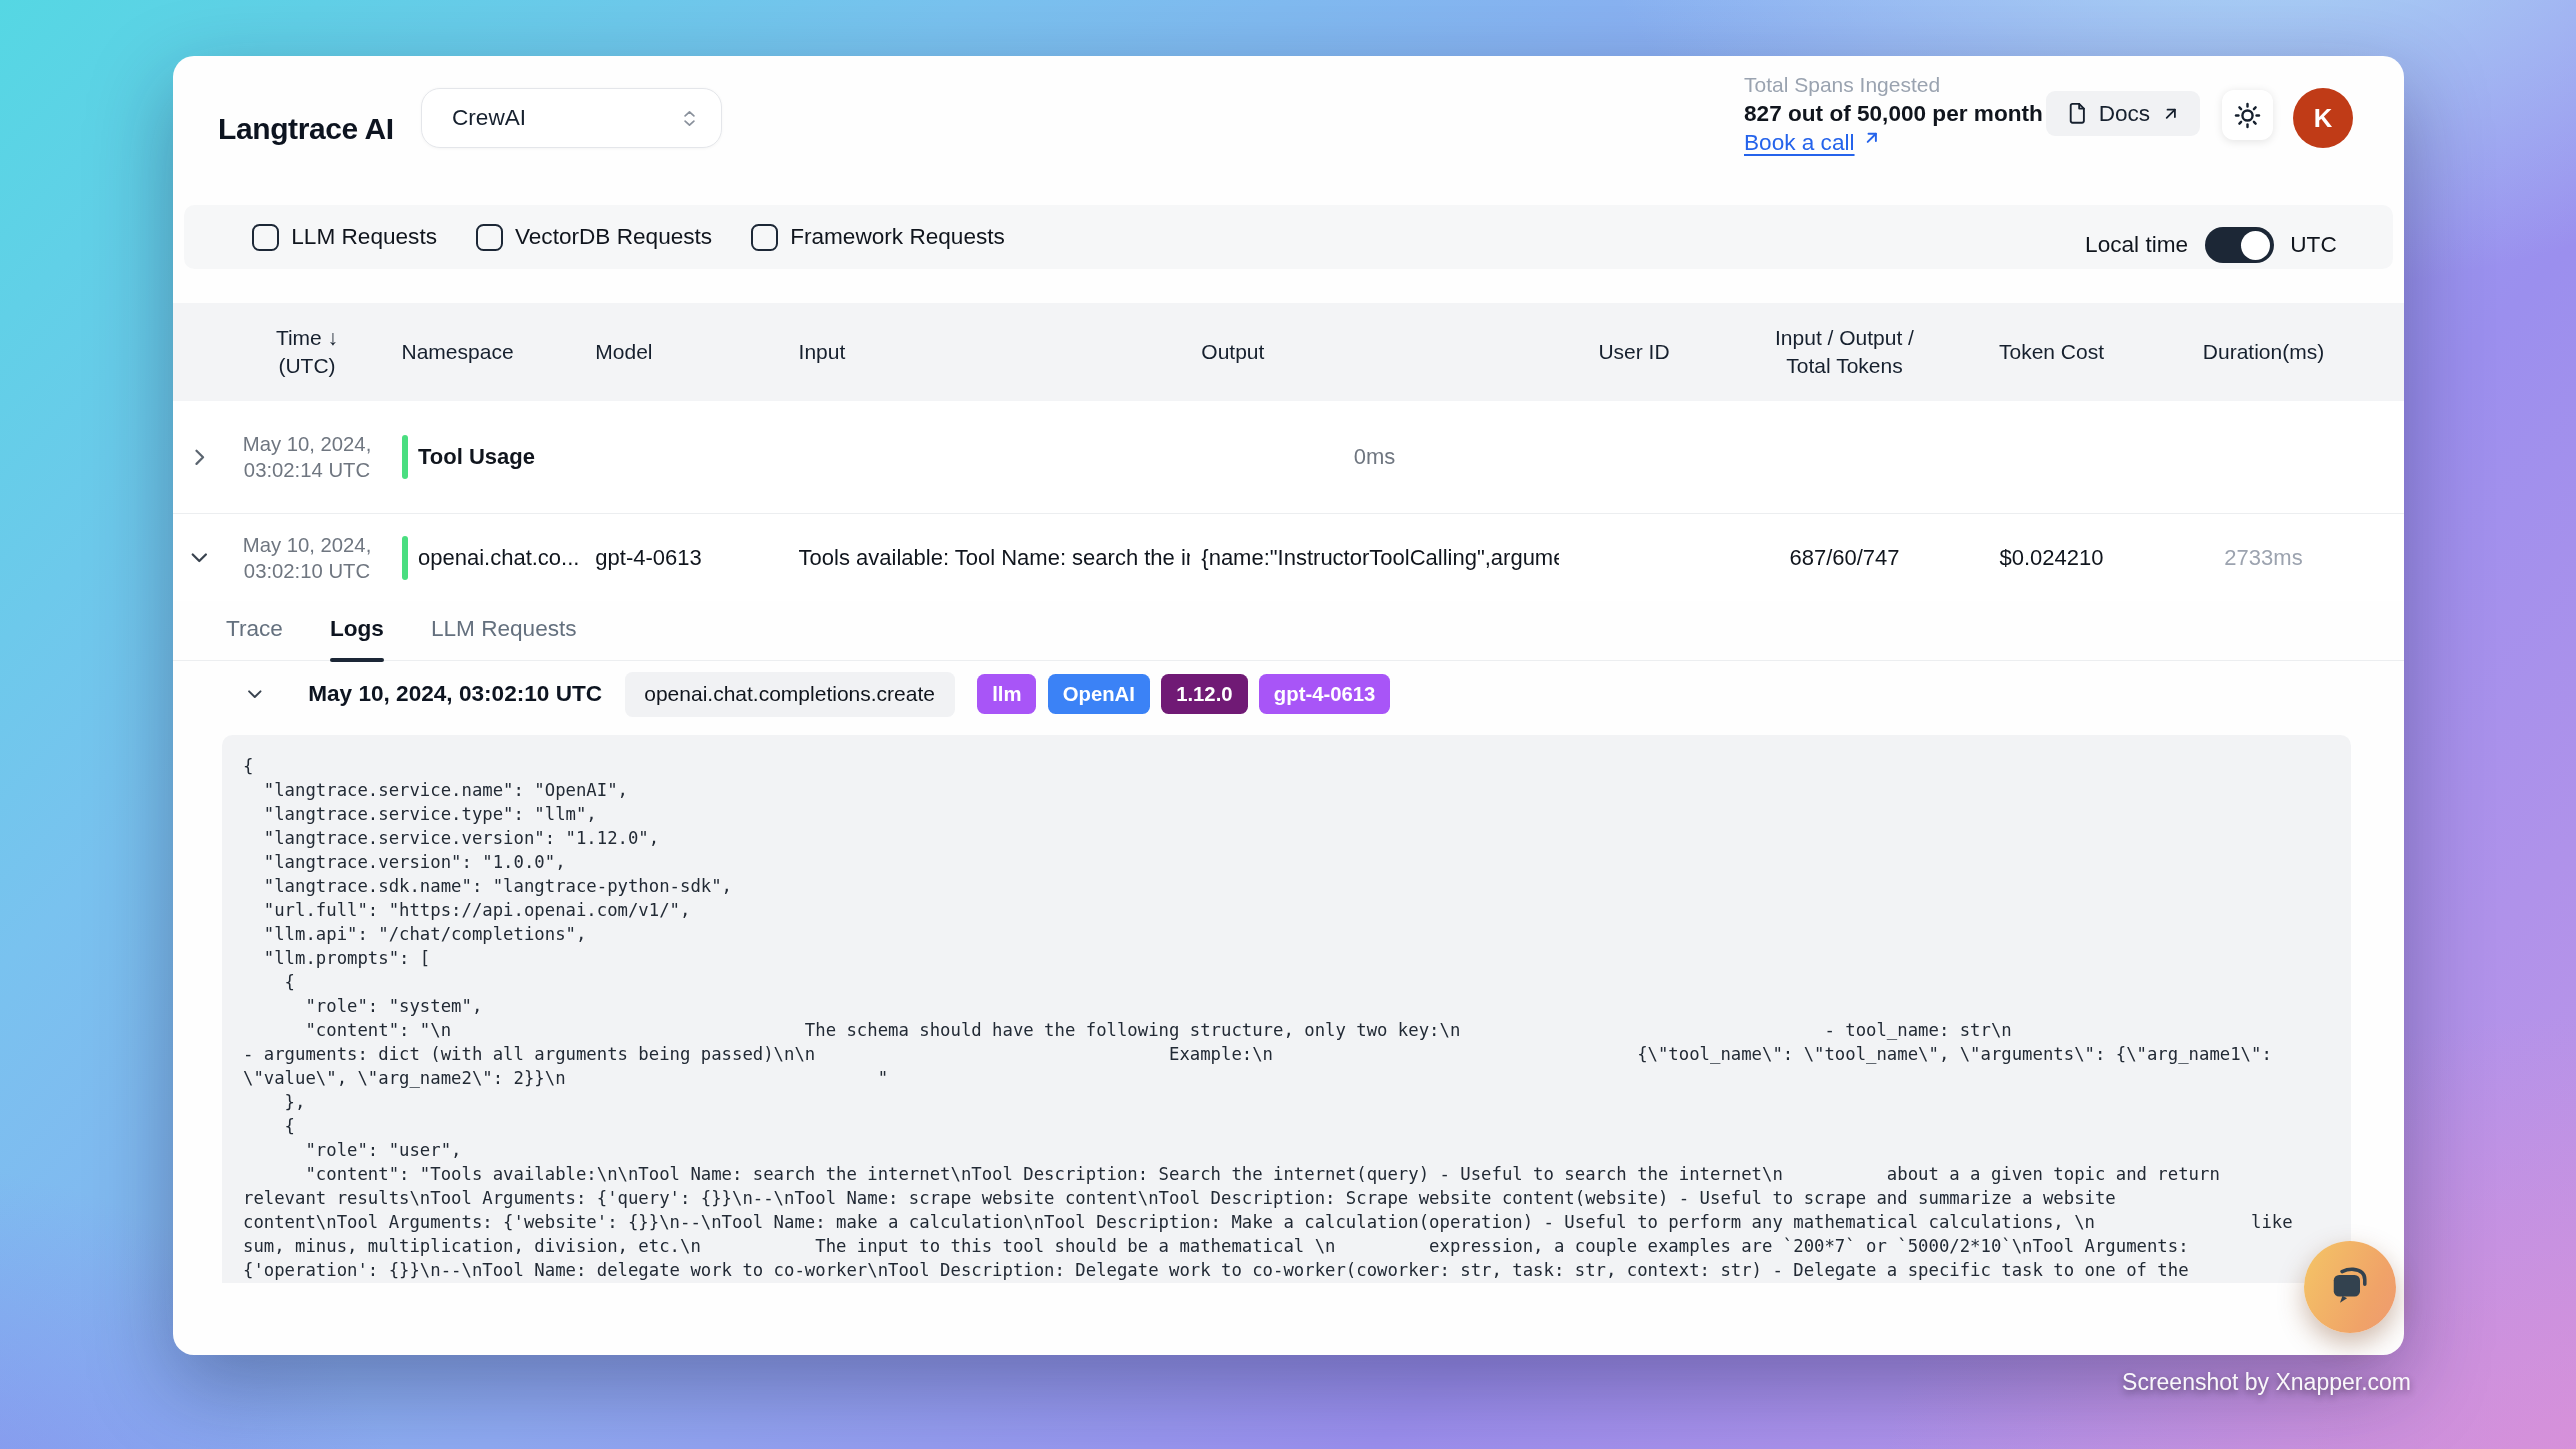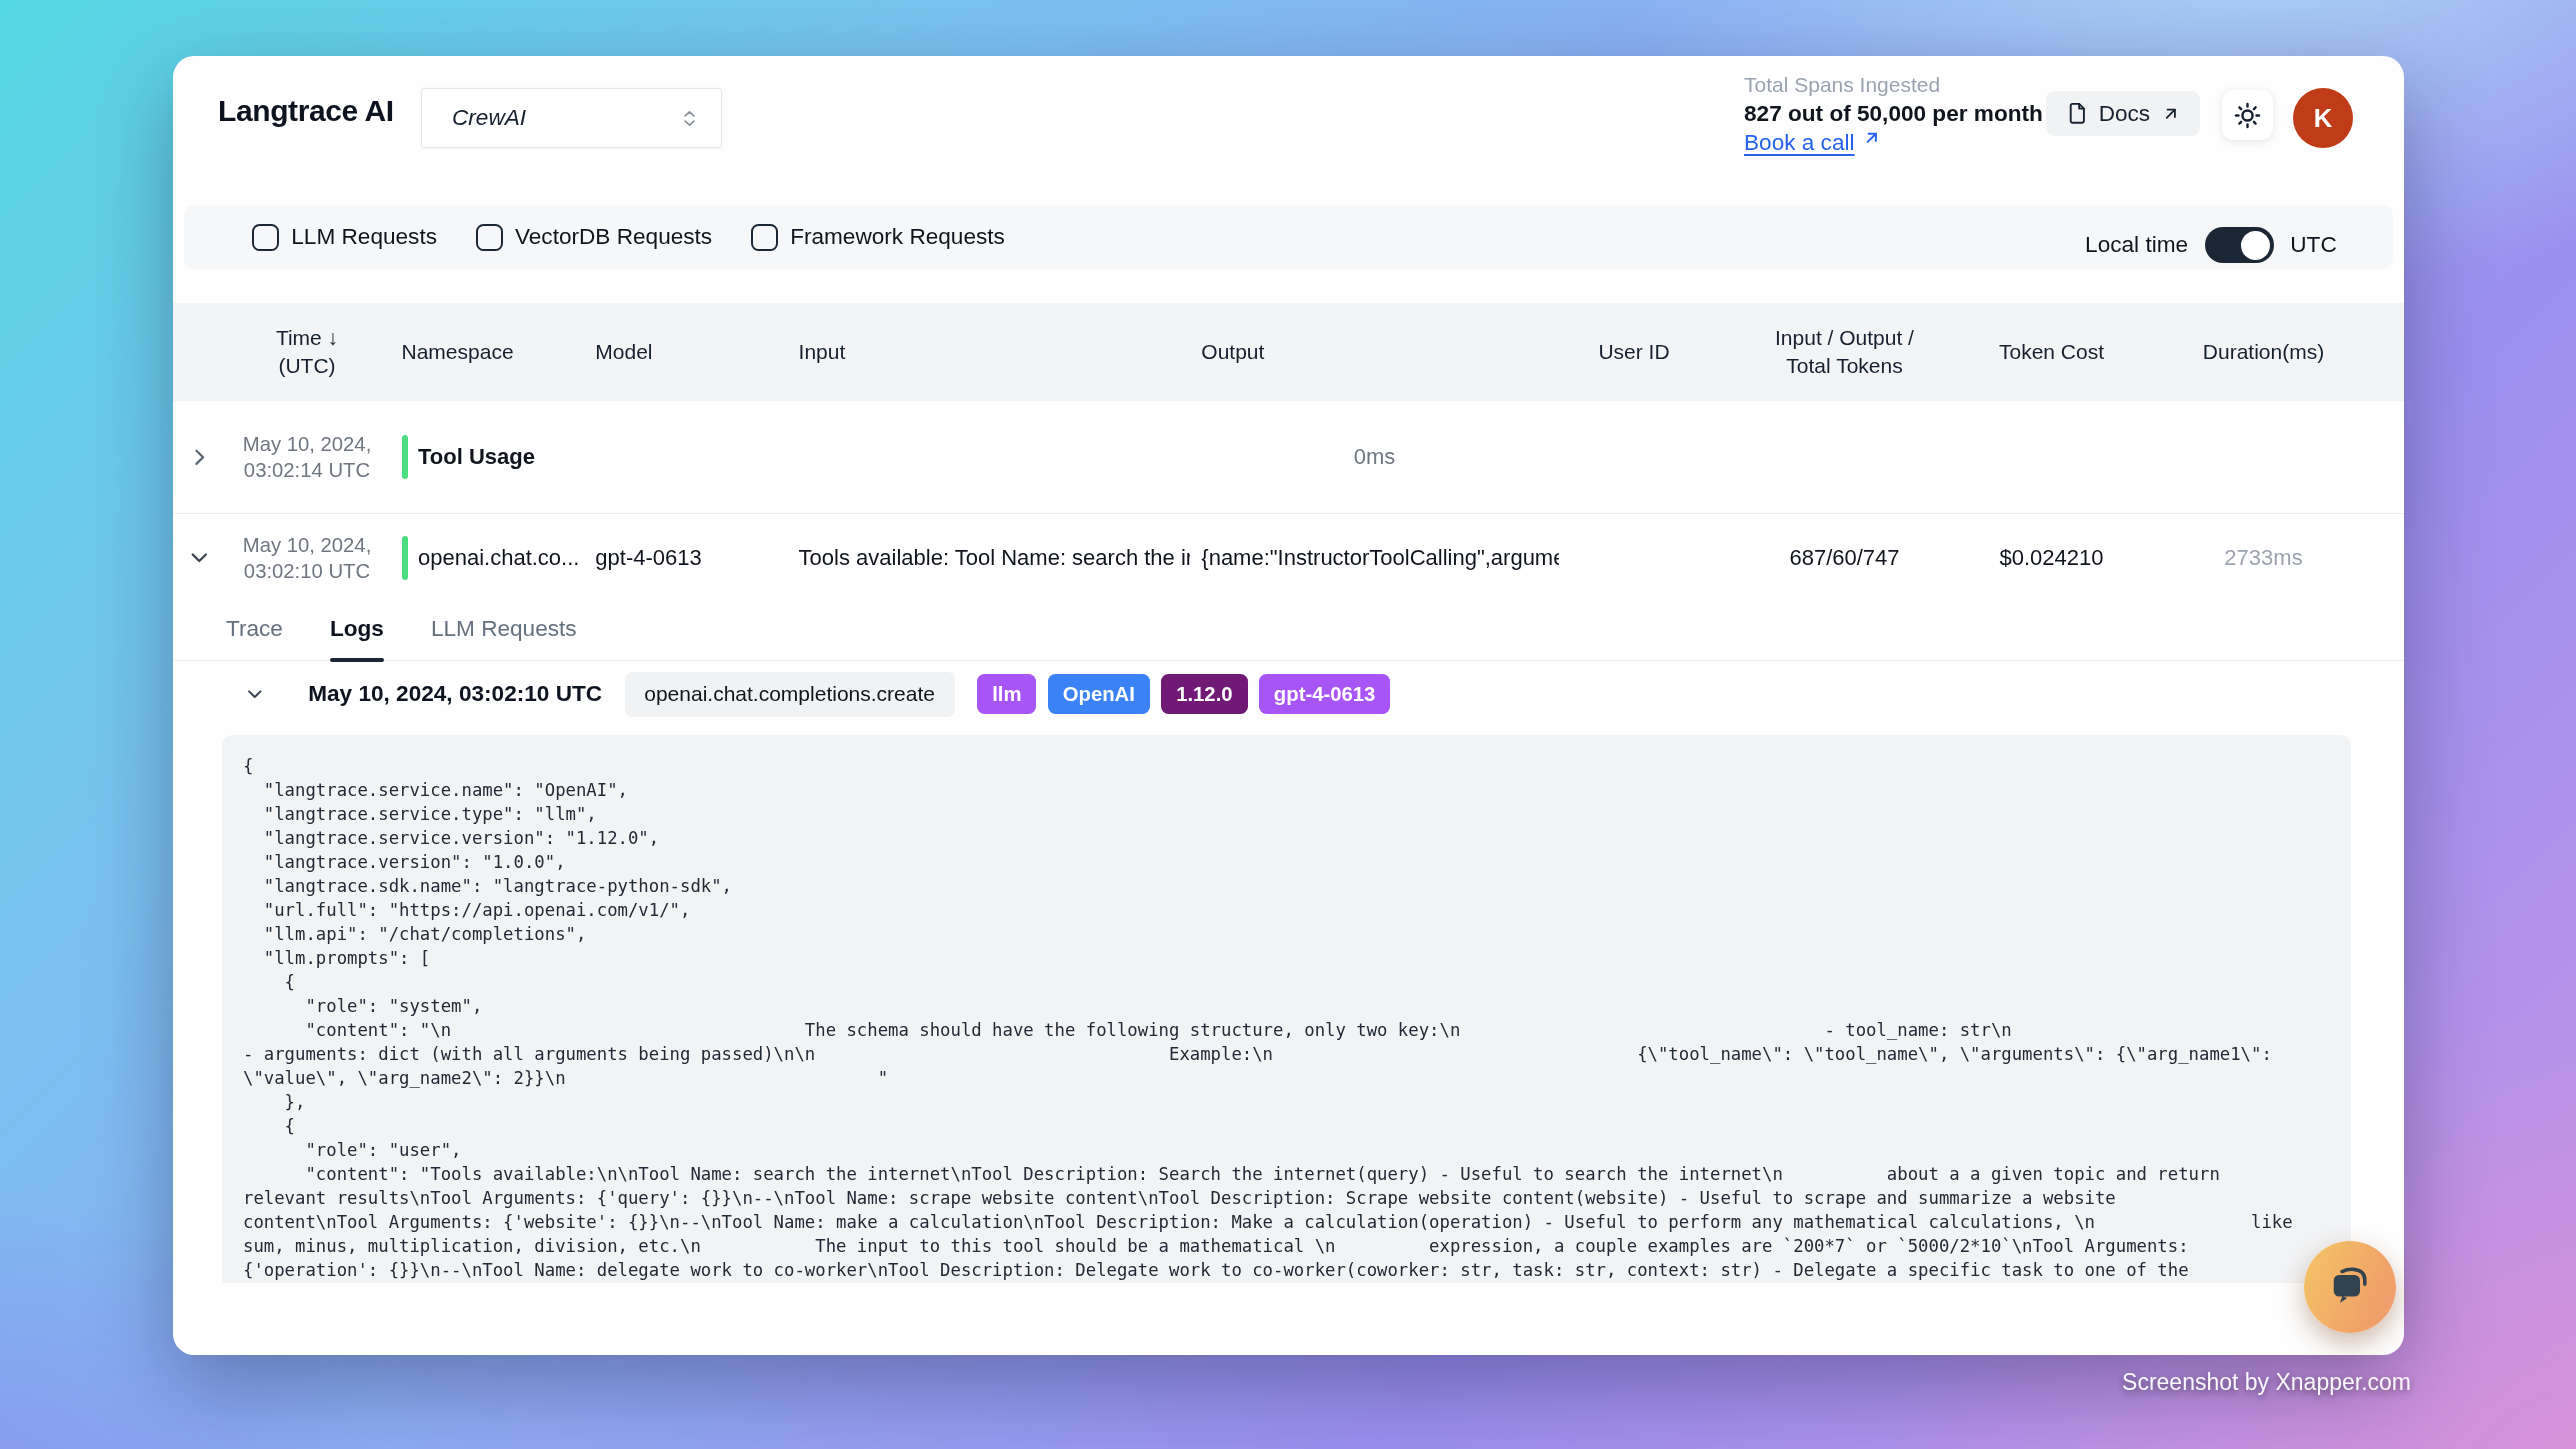--- a/index.html
+++ b/index.html
@@ -14,27 +14,26 @@
     color:#16202e;
     position:relative;
   }
   .card {
     position:absolute; left:173px; top:56px; width:2231px; height:1299px;
     background:#fefefe; border-radius:21px; overflow:hidden;
     box-shadow:0 30px 83px rgba(20,20,60,0.35);
   }
   
   .hdr { position:relative; height:120px; }
-  .logo { position:absolute; left:45px; top:38px; font-size:30px; font-weight:800; letter-spacing:-0.4px; color:#0d1420; }
+  .logo { position:absolute; left:45px; top:56px; font-size:30px; font-weight:800; letter-spacing:-0.4px; color:#0d1420; }
   .project-select {
     position:absolute; left:248px; top:32px; width:301px; height:60px;
-    border:1.5px solid #e4e6ea; border-radius:3px; background:#fff;
+    border:1.5px solid #e4e6ea; border-radius:19px; background:#fff;
     display:flex; align-items:center; padding:0 21px 0 30px; font-size:22.6px; color:#16202e;
     box-shadow:0 0.8px 3px rgba(0,0,0,0.04);
-    font-style:italic;
   }
   .project-select .grow { flex:1; }
   .spans-block { position:absolute; left:1571px; top:13.5px; line-height:29px; }
   .spans-label { font-size:21px; color:#9aa3b0; }
   .spans-value { font-size:22.6px; font-weight:700; color:#10151d; }
   .book-call { font-size:22.6px; color:#2563eb; display:flex; align-items:flex-start; gap:7.5px; }
   .book-call .txt { text-decoration:underline; text-underline-offset:3.8px; }
   .docs-btn {
     position:absolute; left:1873px; top:35px; height:45px; padding:0 19.6px;
     background:#f1f2f4; border-radius:9px; display:flex; align-items:center; gap:10.5px;

